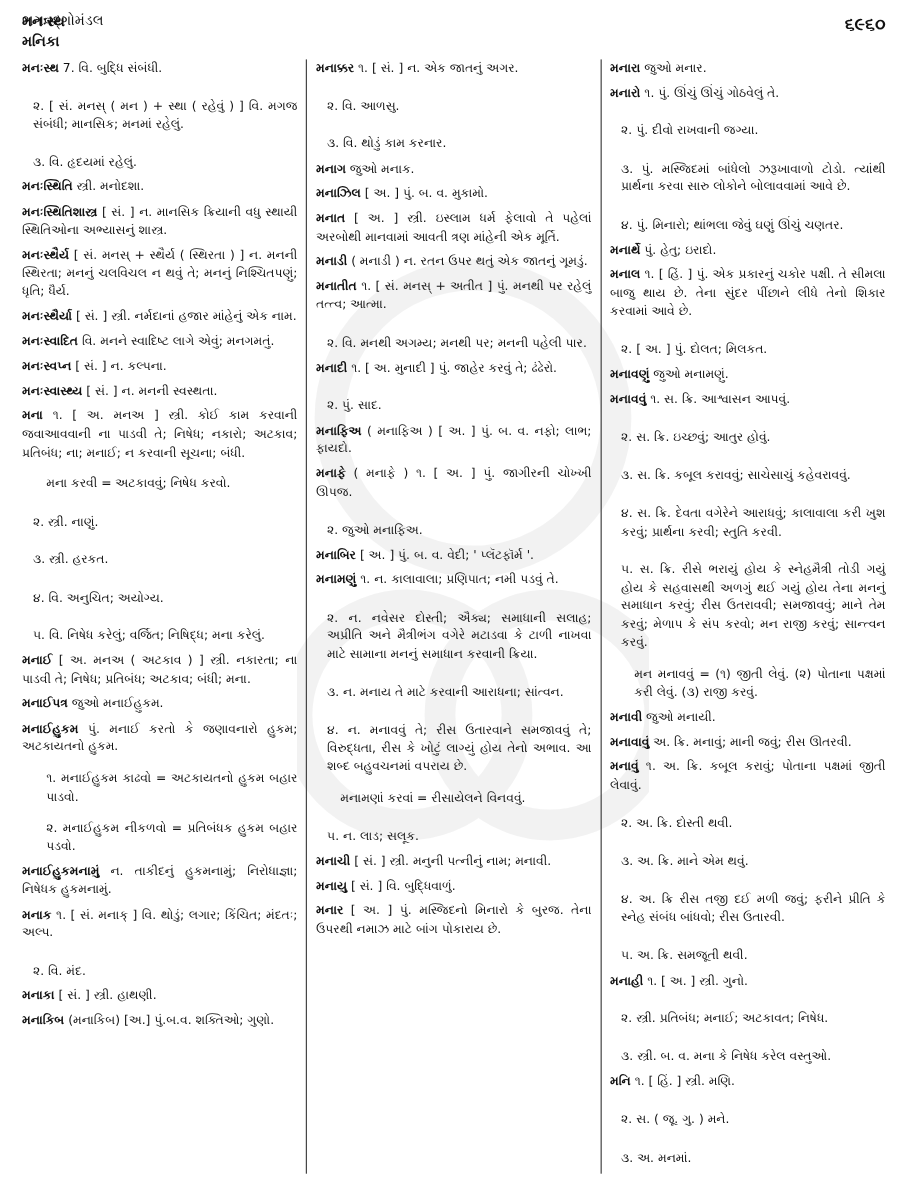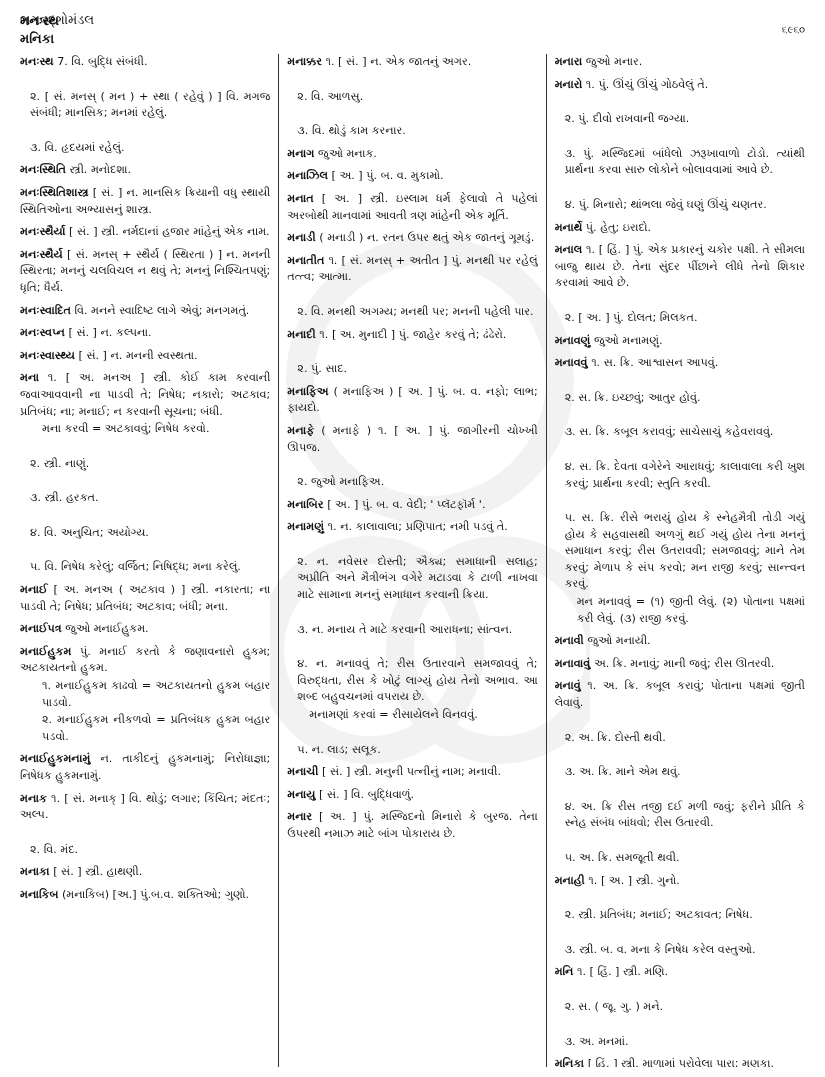--- a/index.html
+++ b/index.html
@@ -2,29 +2,29 @@
 <html><head>
 <meta charset="utf-8">
 <style>
   html, body { margin:0; padding:0; background:#ffffff; }
   body { width:825px; height:1077px; overflow:hidden; position:relative;
          font-family:"DejaVu Sans", sans-serif; color:#111; }
   .watermark { position:absolute; left:270px; top:230px; width:320px; height:620px; pointer-events:none; opacity:0.10; }
   .header { position:absolute; top:12px; left:20px; right:20px; height:42px; }
   .hdr-left { position:absolute; left:0; top:0; font-weight:bold; font-size:13px; line-height:18px; }
   .hdr-center { position:absolute; left:0; right:0; top:0; text-align:left; font-size:13px; font-weight:normal; }
-  .hdr-right { position:absolute; right:0; top:12px; font-size:10px; font-weight:normal; }
+  .hdr-right { position:absolute; right:0; top:0; font-size:16px; font-weight:bold; }
   .columns { position:absolute; top:54px; left:18px; right:12px; bottom:10px; display:flex; }
   .col { flex:1; padding:0 8px; font-size:11.2px; line-height:16.6px; overflow:hidden; }
   .col + .col { border-left:1.5px solid #333; }
   .col:first-child { padding-left:2px; }
   .entry { margin:0 0 6px 0; text-align:justify; }
   .entry .hw { font-weight:bold; }
   .sense { display:block; padding-left:10px; margin-top:18px; }
-  .phrase { display:block; padding-left:22px; margin-top:1px; }
+  .phrase { display:block; padding-left:22px; margin-top:12px; }
 </style>
 </head>
 <body>
 
 <svg class="watermark" viewBox="0 0 320 620">
   <circle cx="160" cy="150" r="130" fill="none" stroke="#888" stroke-width="28"></circle>
   <circle cx="100" cy="420" r="100" fill="none" stroke="#888" stroke-width="28"></circle>
   <circle cx="230" cy="420" r="100" fill="none" stroke="#888" stroke-width="28"></circle>
 </svg>
 
@@ -35,22 +35,22 @@
   </div>
   <div class="hdr-center">ભગવદ્ગોમંડલ</div>
   <div class="hdr-right">૬૯૬૦</div>
 </div>
 
 <div class="columns">
   <div class="col">
       <div class="entry"><span class="hw">મનઃસ્થ</span> <span>7. વિ. બુદ્ધિ સંબંધી.</span><span class="sense">૨. [ સં. મનસ્ ( મન ) + સ્થા ( રહેવું ) ] વિ. મગજ સંબંધી; માનસિક; મનમાં રહેલું.</span><span class="sense">૩. વિ. હૃદયમાં રહેલું.</span></div>
       <div class="entry"><span class="hw">મનઃસ્થિતિ</span> <span>સ્ત્રી. મનોદશા.</span></div>
       <div class="entry"><span class="hw">મનઃસ્થિતિશાસ્ત્ર</span> <span>[ સં. ] ન. માનસિક ક્રિયાની વધુ સ્થાયી સ્થિતિઓના અભ્યાસનું શાસ્ત્ર.</span></div>
+      <div class="entry"><span class="hw">મનઃસ્થૈર્ય</span> <span>[ સં. મનસ્ + સ્થૈર્ય ( સ્થિરતા ) ] ન. મનની સ્થિરતા; મનનું ચલવિચલ ન થવું તે; મનનું નિશ્ચિતપણું; ધૃતિ; ધૈર્ય.</span></div>
       <div class="entry"><span class="hw">મનઃસ્થૈર્યા</span> <span>[ સં. ] સ્ત્રી. નર્મદાનાં હજાર માંહેનું એક નામ.</span></div>
-      <div class="entry"><span class="hw">મનઃસ્થૈર્ય</span> <span>[ સં. મનસ્ + સ્થૈર્ય ( સ્થિરતા ) ] ન. મનની સ્થિરતા; મનનું ચલવિચલ ન થવું તે; મનનું નિશ્ચિતપણું; ધૃતિ; ધૈર્ય.</span></div>
       <div class="entry"><span class="hw">મનઃસ્વાદિત</span> <span>વિ. મનને સ્વાદિષ્ટ લાગે એવું; મનગમતું.</span></div>
       <div class="entry"><span class="hw">મનઃસ્વપ્ન</span> <span>[ સં. ] ન. કલ્પના.</span></div>
       <div class="entry"><span class="hw">મનઃસ્વાસ્થ્ય</span> <span>[ સં. ] ન. મનની સ્વસ્થતા.</span></div>
       <div class="entry"><span class="hw">મના</span> <span>૧. [ અ. મનઅ ] સ્ત્રી. કોઈ કામ કરવાની જવાઆવવાની ના પાડવી તે; નિષેધ; નકારો; અટકાવ; પ્રતિબંધ; ના; મનાઈ; ન કરવાની સૂચના; બંધી.</span><span class="phrase">મના કરવી = અટકાવવું; નિષેધ કરવો.</span><span class="sense">૨. સ્ત્રી. નાણું.</span><span class="sense">૩. સ્ત્રી. હરકત.</span><span class="sense">૪. વિ. અનુચિત; અયોગ્ય.</span><span class="sense">૫. વિ. નિષેધ કરેલું; વર્જિત; નિષિદ્ધ; મના કરેલું.</span></div>
       <div class="entry"><span class="hw">મનાઈ</span> <span>[ અ. મનઅ ( અટકાવ ) ] સ્ત્રી. નકારતા; ના પાડવી તે; નિષેધ; પ્રતિબંધ; અટકાવ; બંધી; મના.</span></div>
       <div class="entry"><span class="hw">મનાઈપત્ર</span> <span>જુઓ મનાઈહુકમ.</span></div>
       <div class="entry"><span class="hw">મનાઈહુકમ</span> <span>પું. મનાઈ કરતો કે જણાવનારો હુકમ; અટકાયતનો હુકમ.</span><span class="phrase">૧. મનાઈહુકમ કાઢવો = અટકાયતનો હુકમ બહાર પાડવો.</span><span class="phrase">૨. મનાઈહુકમ નીકળવો = પ્રતિબંધક હુકમ બહાર પડવો.</span></div>
       <div class="entry"><span class="hw">મનાઈહુકમનામું</span> <span>ન. તાકીદનું હુકમનામું; નિરોધાજ્ઞા; નિષેધક હુકમનામું.</span></div>
       <div class="entry"><span class="hw">મનાક</span> <span>૧. [ સં. મનાક્ ] વિ. થોડું; લગાર; કિંચિત; મંદતઃ; અલ્પ.</span><span class="sense">૨. વિ. મંદ.</span></div>
       <div class="entry"><span class="hw">મનાકા</span> <span>[ સં. ] સ્ત્રી. હાથણી.</span></div>

